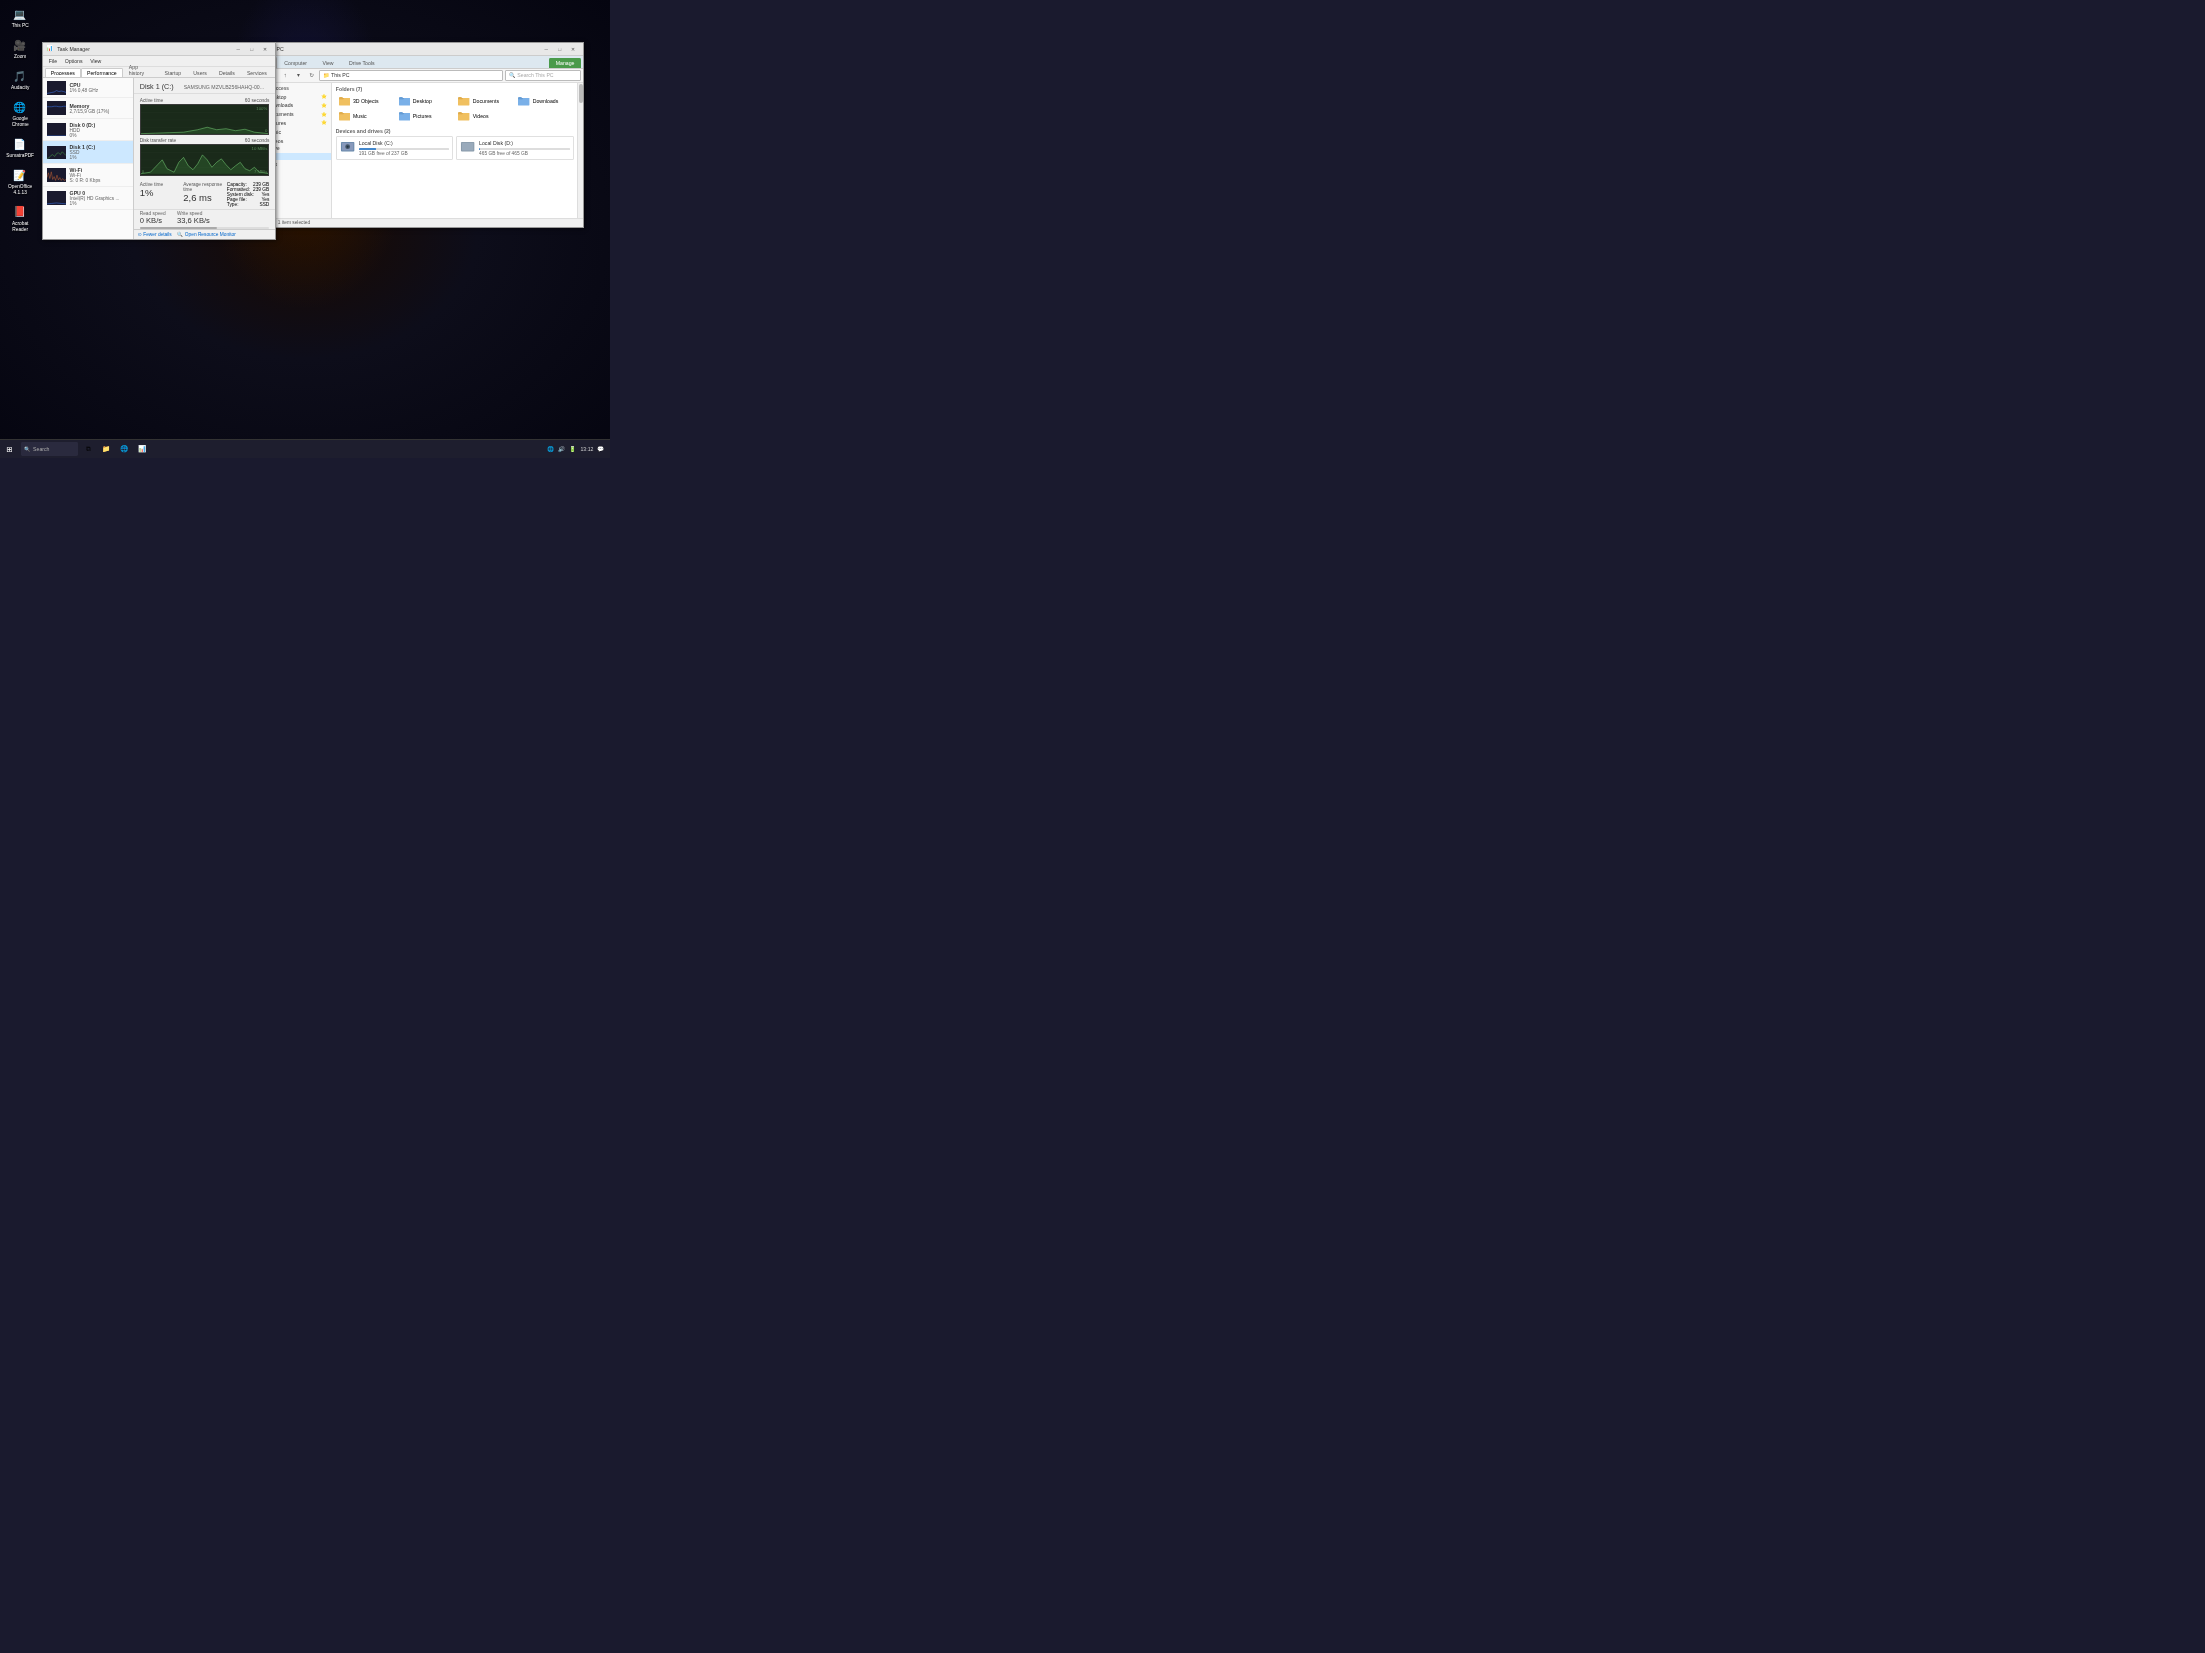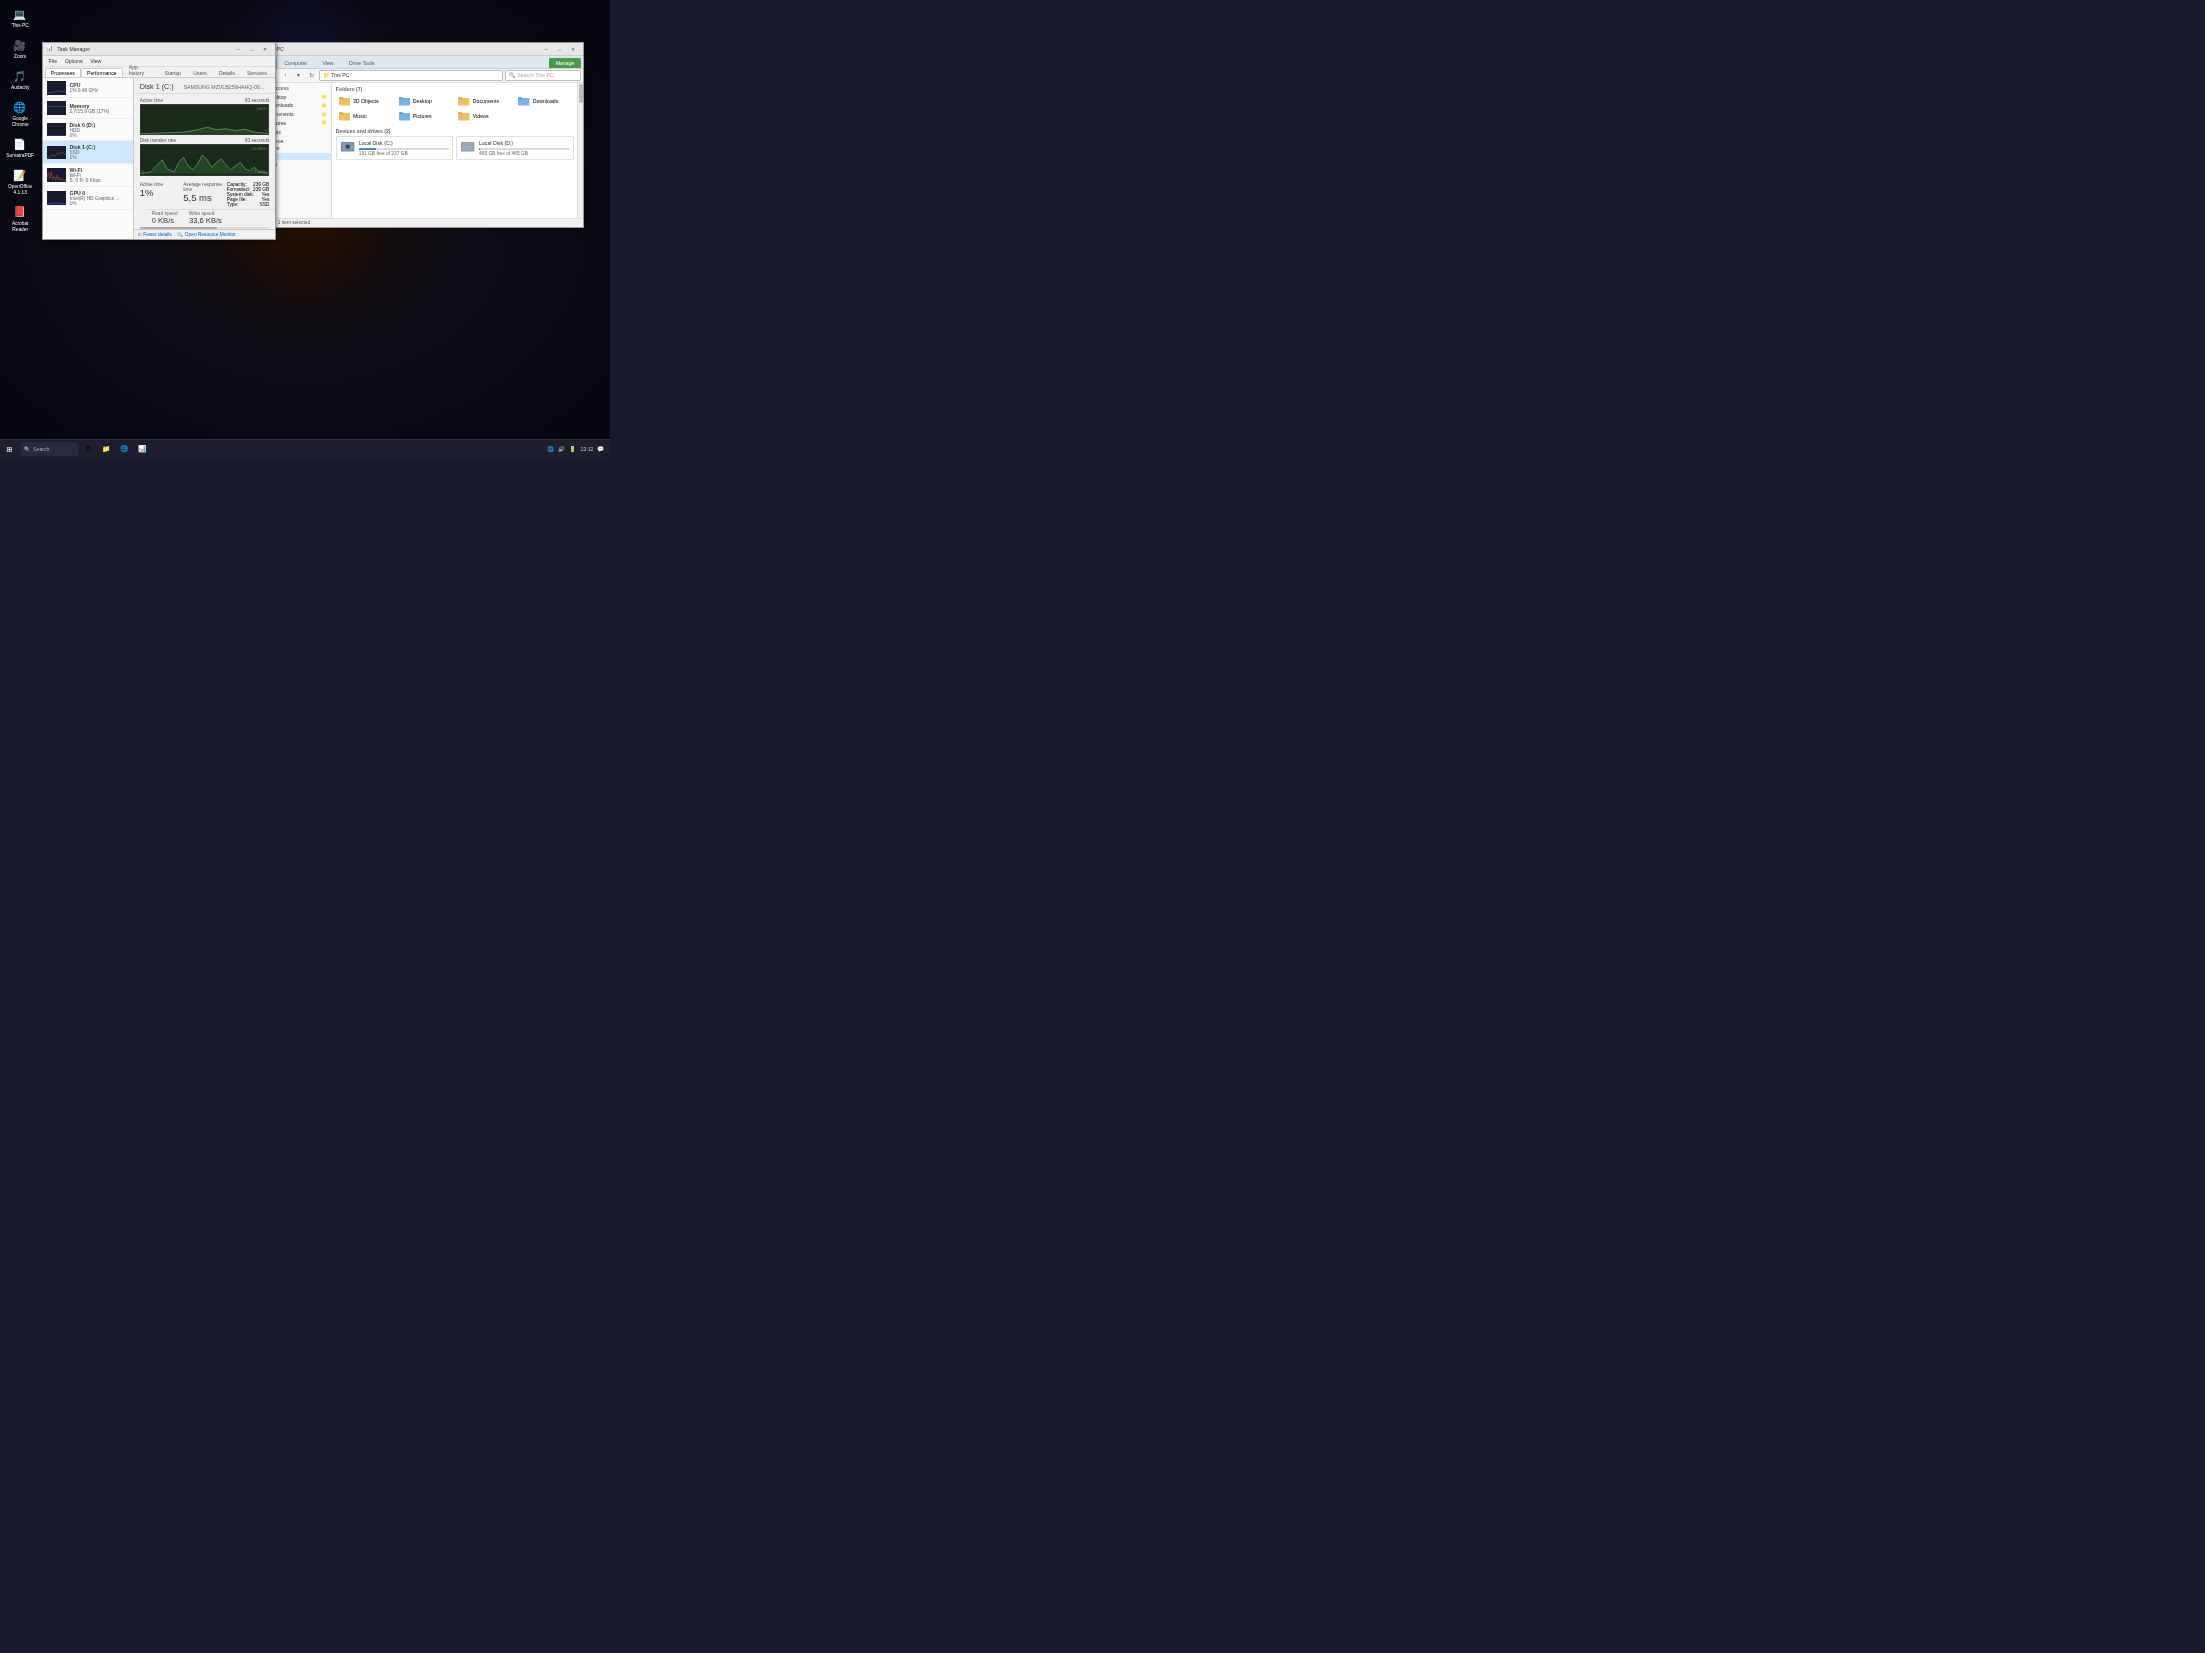--- a/index.html
+++ b/index.html
@@ -364,21 +364,20 @@
     
     .chart-svg {
       width: 100%;
       height: 100%;
     }
 
     .tm-speed-section {
       padding: 1.9px 5.7px;
       border-top: 0.5px solid #ddd;
       flex-shrink: 0;
-      margin-left: 12px;
     }
 
     .speed-row {
       display: flex;
       gap: 11.4px;
     }
 
     .speed-item { }
 
     .speed-label {
@@ -878,21 +877,21 @@
           </div>
         </div>
 
         <div class="tm-active-detail">
           <div>
             <div style="font-size:4.8px;color:#555;">Active time</div>
             <div style="font-size:9.5px;font-weight:300;color:#333;">1%</div>
           </div>
           <div>
             <div style="font-size:4.8px;color:#555;">Average response time</div>
-            <div style="font-size:9.5px;font-weight:300;color:#333;">5,5 ms</div>
+            <div style="font-size:9.5px;font-weight:300;color:#333;">2,6 ms</div>
           </div>
           <div style="font-size:4.8px;">
             <div style="display:flex;justify-content:space-between;">
               <span>Capacity:</span>
               <span>239 GB</span>
             </div>
             <div style="display:flex;justify-content:space-between;">
               <span>Formatted:</span>
               <span>239 GB</span>
             </div>

